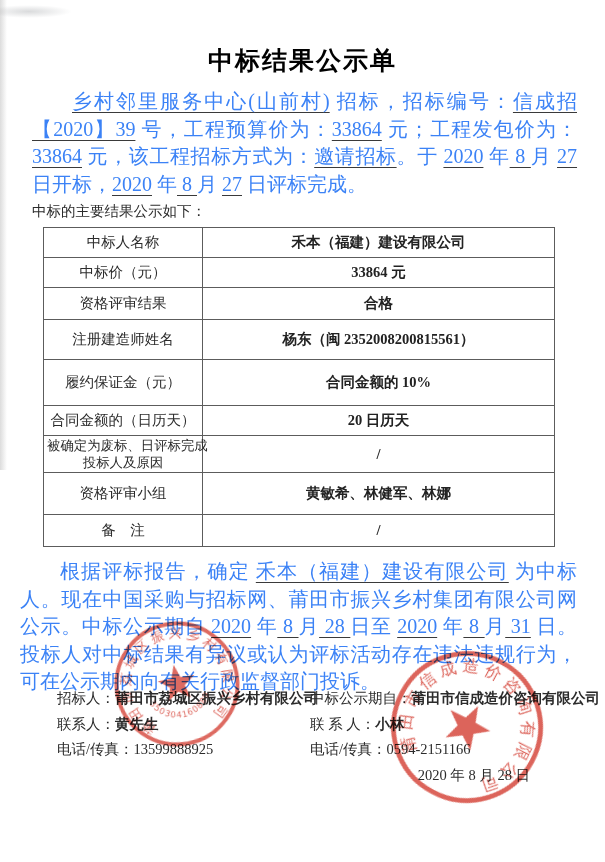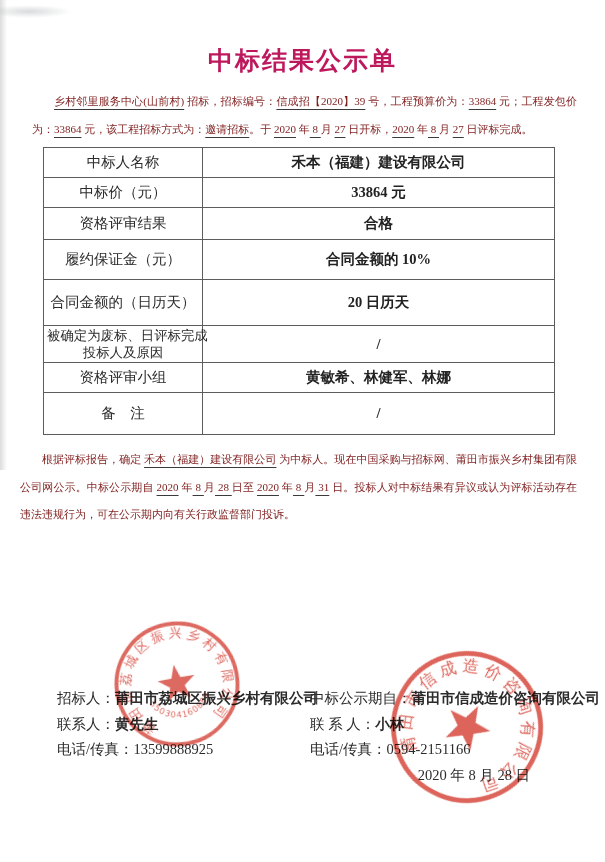--- a/index.html
+++ b/index.html
@@ -8,23 +8,23 @@
     background:#ffffff;color:#262626;
     font-family:"Liberation Serif","DejaVu Serif",serif;
   }
   .page{position:absolute;inset:0;}
   
   .edge-strip{position:absolute;left:0;top:0;width:7px;height:470px;
     background:linear-gradient(to right,rgba(140,140,140,.30),rgba(255,255,255,0));}
   .smudge{position:absolute;left:0;top:5px;width:72px;height:13px;
     background:radial-gradient(ellipse at 40% 50%,rgba(120,125,130,.28),rgba(255,255,255,0) 70%);}
   .doc-title{margin:46px 0 0 0;text-align:center;font-size:25px;line-height:30px;
-    font-weight:bold;letter-spacing:2px;color:#be185d;}
-  .para{margin:12px 28px 0 32px;font-size:11px;line-height:27.5px;
-    text-indent:2em;text-align:justify;color:#7f1d1d;}
+    font-weight:bold;letter-spacing:2px;color:#000000;}
+  .para{margin:12px 28px 0 32px;font-size:20px;line-height:27.5px;
+    text-indent:2em;text-align:justify;color:#3b82f6;}
   .seg.u{text-decoration:underline;text-underline-offset:4px;text-decoration-thickness:1px;text-decoration-color:#3a3a3a;}
   .table-caption{margin:1px 28px 0 32px;font-size:14.5px;line-height:24px;color:#2b2b2b;}
   table.bid{border-collapse:collapse;margin:4px 0 0 43px;width:512px;table-layout:fixed;}
   table.bid td{border:1px solid #5c5c5c;text-align:center;vertical-align:middle;
     font-size:14.5px;padding:1px 3px;color:#2b2b2b;}
   table.bid td.label{width:152px;}
   table.bid td.label.multiline{white-space:pre;font-size:13.4px;line-height:17px;}
   table.bid td.value{font-weight:bold;color:#222;}
   table.bid tr:nth-child(1){height:30px}
   table.bid tr:nth-child(2){height:30px}
@@ -55,34 +55,39 @@
 
 <div class="page">
 
   <div class="smudge"></div>
   <div class="edge-strip"></div>
 
   <h1 class="doc-title">中标结果公示单</h1>
 
   <p class="para" id="intro-p"><span class="seg u">乡村邻里服务中心(山前村)</span><span class="seg"> 招标，招标编号：</span><span class="seg u">信成招【2020】39</span><span class="seg"> 号，工程预算价为：</span><span class="seg u">33864</span><span class="seg"> 元；工程发包价为：</span><span class="seg u">33864</span><span class="seg"> 元，该工程招标方式为：</span><span class="seg u">邀请招标</span><span class="seg">。于 </span><span class="seg u">2020</span><span class="seg"> 年</span><span class="seg u"> 8 </span><span class="seg">月 </span><span class="seg u">27</span><span class="seg"> 日开标，</span><span class="seg u">2020</span><span class="seg"> 年</span><span class="seg u"> 8 </span><span class="seg">月 </span><span class="seg u">27</span><span class="seg"> 日评标完成。</span></p>
 
+  <p class="table-caption">中标的主要结果公示如下：</p>
 
   <table class="bid" id="bid-table">
     <tbody>
         <tr>
           <td class="label">中标人名称</td>
           <td class="value">禾本（福建）建设有限公司</td>
         </tr>
         <tr>
           <td class="label">中标价（元）</td>
           <td class="value">33864 元</td>
         </tr>
         <tr>
           <td class="label">资格评审结果</td>
           <td class="value">合格</td>
+        </tr>
+        <tr>
+          <td class="label">注册建造师姓名</td>
+          <td class="value">杨东（闽 2352008200815561）</td>
         </tr>
         <tr>
           <td class="label">履约保证金（元）</td>
           <td class="value">合同金额的 10%</td>
         </tr>
         <tr>
           <td class="label">合同金额的（日历天）</td>
           <td class="value">20 日历天</td>
         </tr>
         <tr>

